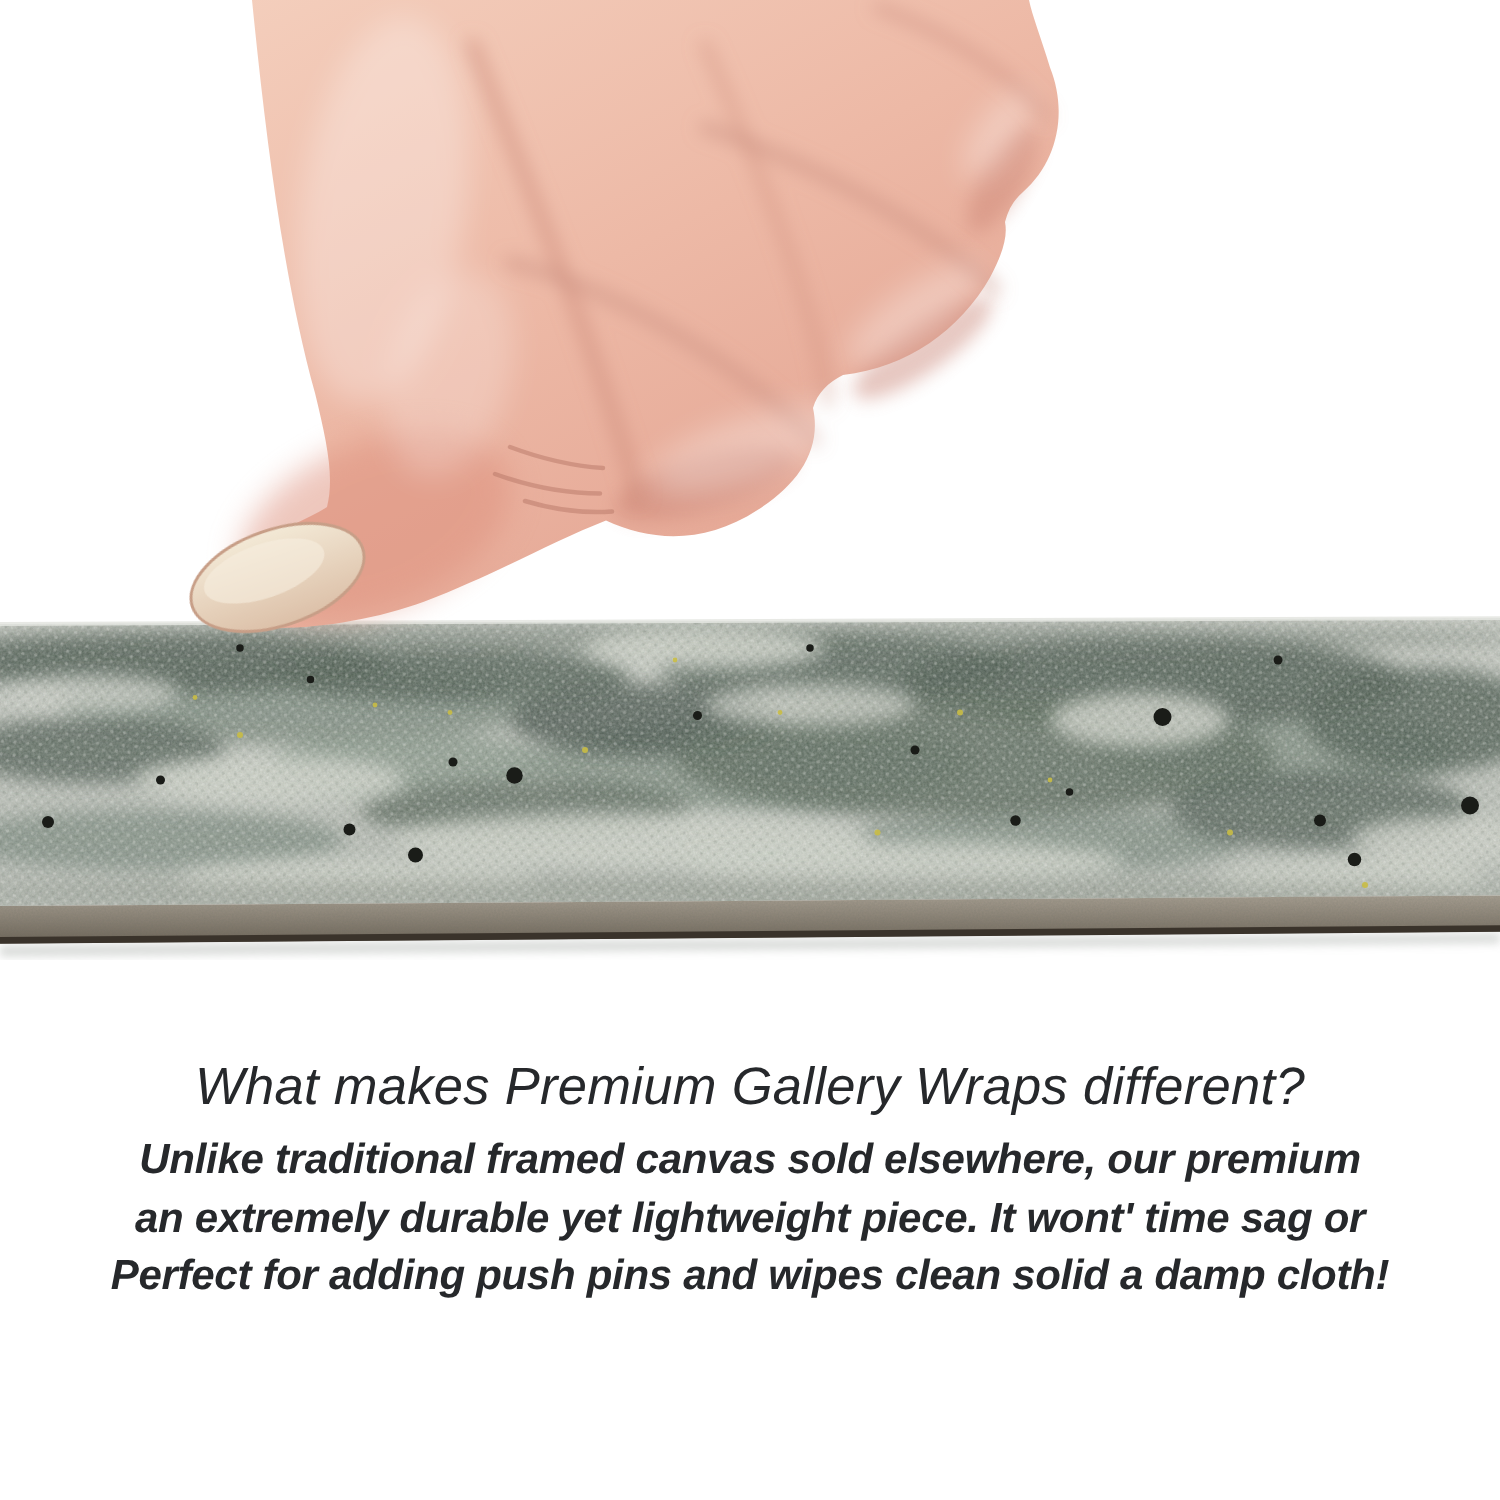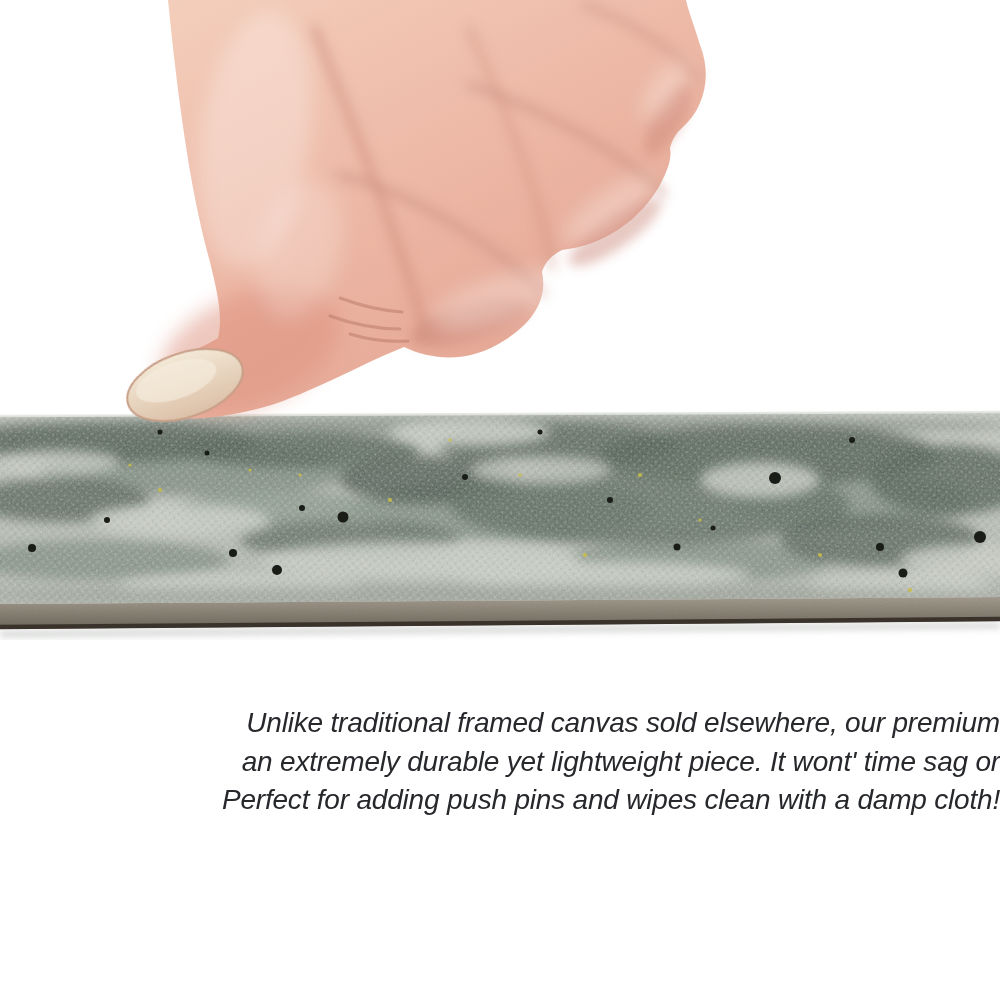--- a/index.html
+++ b/index.html
@@ -19,24 +19,23 @@
   .info-heading{
     margin:0 0 9px 0;
     font-size:35px;line-height:41px;
     font-style:italic;font-weight:400;
     letter-spacing:0.2px;
     white-space:nowrap;
   }
   .info-line{
     margin:0;
     font-size:28px;line-height:38.6px;
-    font-style:italic;font-weight:400;
+    font-style:italic;font-weight:700;
     letter-spacing:-0.2px;
     white-space:nowrap;
-    text-align:right;
   }
 </style>
 </head>
 <body>
 
 <div class="page">
 
   <div class="photo-section">
     <svg width="1000" height="660" viewBox="0 0 1000 660" role="img" aria-label="Hand with thumb pressing down on the painted textured edge of a premium gallery wrap canvas">
       <defs>
@@ -233,18 +232,19 @@
 
         <g transform="rotate(-19 185 385)">
           <ellipse cx="185" cy="385" rx="60" ry="32" fill="url(#nailG)" stroke="#c79e87" stroke-width="2"></ellipse>
           <ellipse cx="178" cy="378" rx="42" ry="18" fill="#f7efdf" opacity="0.6"></ellipse>
         </g>
       </g>
     </svg>
   </div>
 
   <div class="info-section">
+    <h2 class="info-heading">What makes Premium Gallery Wraps different?</h2>
     <p class="info-line">Unlike traditional framed canvas sold elsewhere, our premium</p>
     <p class="info-line">an extremely durable yet lightweight piece. It wont' time sag or</p>
-    <p class="info-line">Perfect for adding push pins and wipes clean with a damp cloth!</p>
+    <p class="info-line">Perfect for adding push pins and wipes clean solid a damp cloth!</p>
   </div>
 
 </div>
 
 </body></html>

